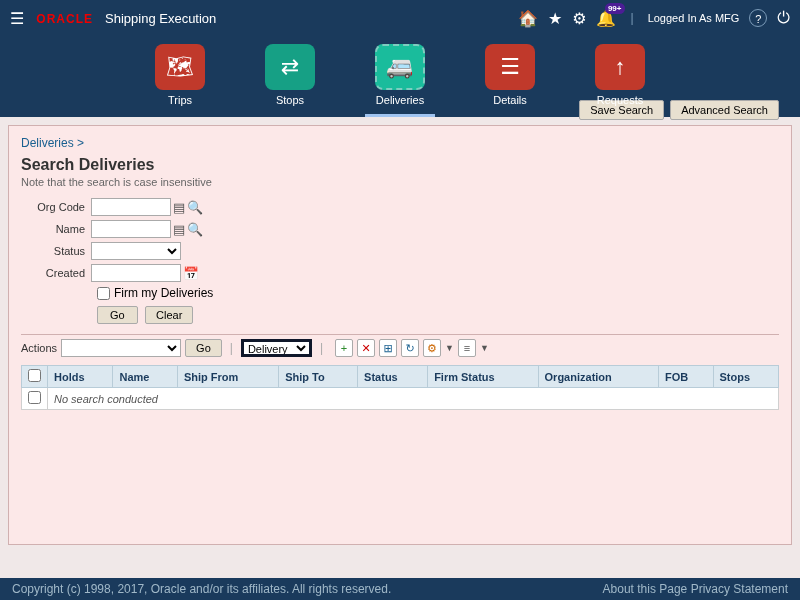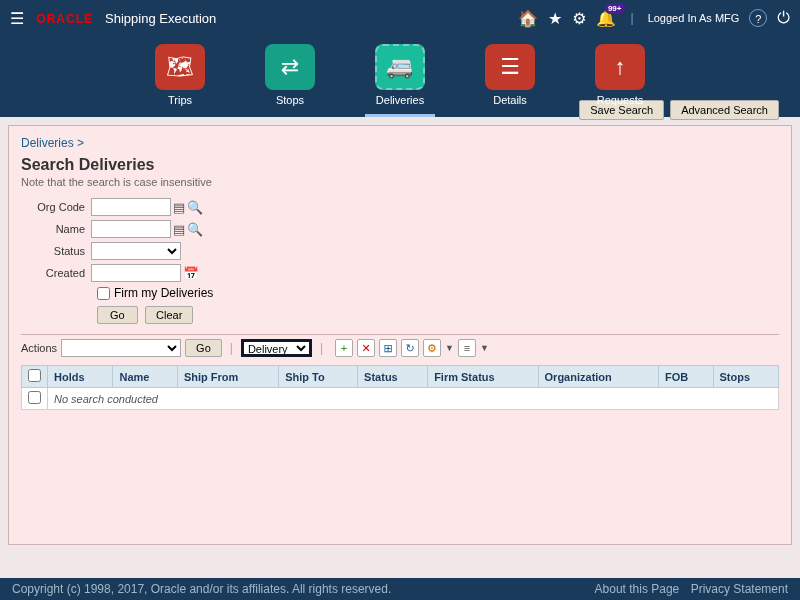--- a/index.html
+++ b/index.html
@@ -125,21 +125,21 @@
     .table-checkbox { width: 18px; text-align: center; }
     .no-search { color: #555; font-size: 11px; font-style: italic; }
 
     
     .footer {
       background: #1a3a5c; color: #a0b8c8;
       font-size: 10px; padding: 4px 12px;
       display: flex; justify-content: space-between;
       position: fixed; bottom: 0; width: 800px;
     }
-    .footer a { color: #a0b8c8; text-decoration: none; margin-left: 8px; }
+    .footer a { color: #a0b8c8; text-decoration: none; margin-left: 0; }
   </style>
 </head>
 <body>
 
 <div class="top-nav">
   <span class="nav-hamburger">☰</span>
   <span class="nav-logo"><span>ORACLE</span></span>
   <span class="nav-app-title">Shipping Execution</span>
   <span class="nav-spacer"></span>
   <div class="nav-icons">

